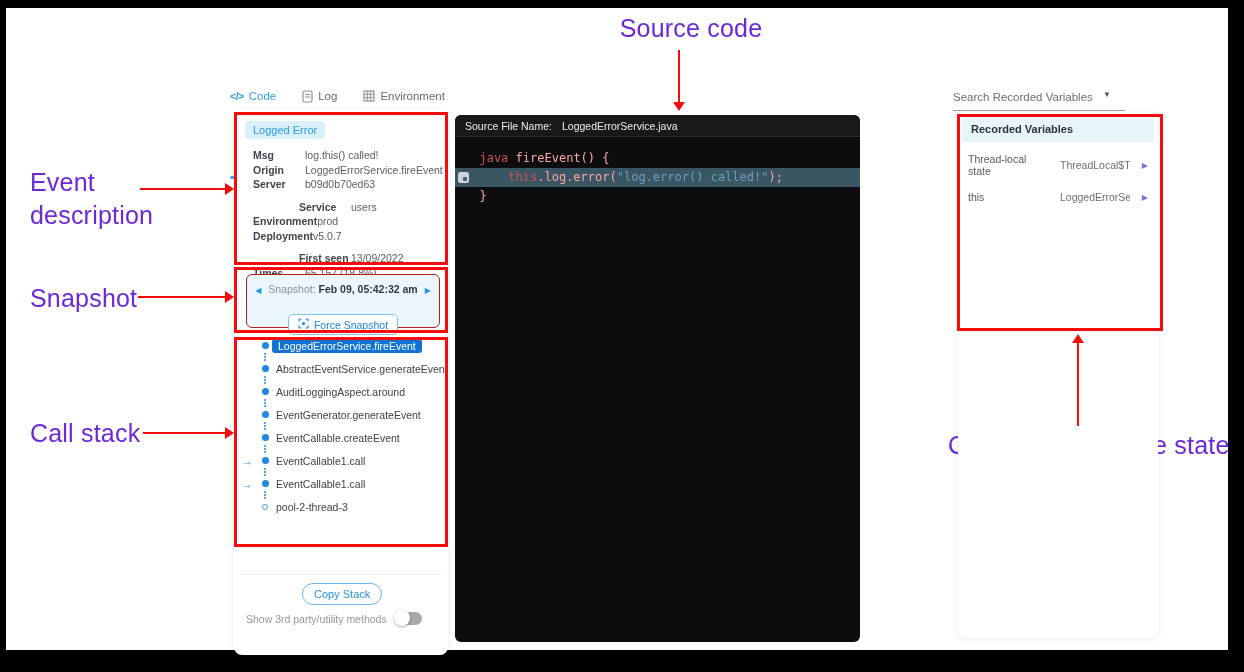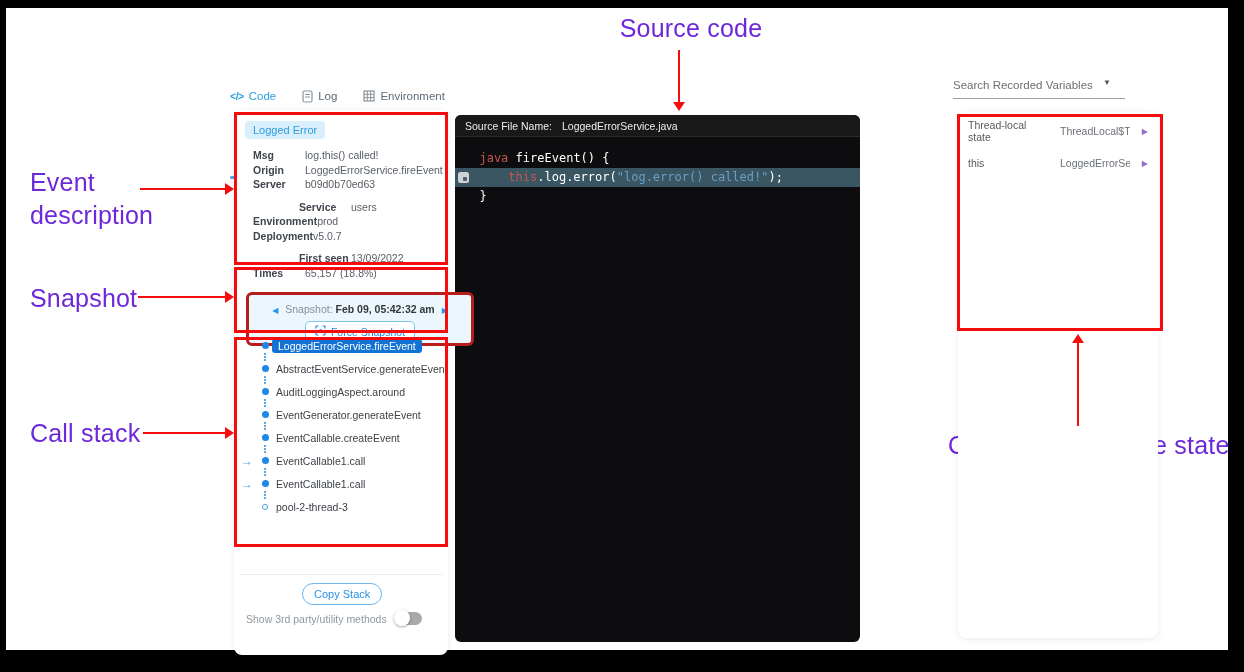--- a/index.html
+++ b/index.html
@@ -31,25 +31,25 @@
   #right-card { left:952px; top:104px; width:200px; height:526px; }
 
   .badge { position:absolute; left:239px; top:113px; background:#d9effc; color:#2b9de0; font-size:11px; padding:3px 8px; border-radius:4px; z-index:5;}
   .ev-rows { position:absolute; left:247px; top:140px; width:192px; z-index:5; }
   .ev-row { display:flex; font-size:10.5px; line-height:14.5px; }
   .ev-row.gap { margin-top:8px;margin-left:46px; }
   .ev-label { flex:0 0 52px; font-weight:bold; color:#3f454c; white-space:nowrap; }
   .ev-value { color:#5a6068; white-space:nowrap; }
 
   
-  .snap-box { position:absolute; left:240px; top:284px; width:228px; height:54px; background:#ecf7fd; border:3px solid #b91c1c; border-radius:6px; z-index:5; text-align:center; }
+  .snap-box { position:absolute; left:240px; top:266px; width:194px; height:54px; background:#ecf7fd; border:1px solid #b91c1c; border-radius:6px; z-index:5; text-align:center; }
   .snap-line { margin-top:8px; font-size:10.5px; color:#8a8f96; }
   .snap-line .chev { color:#2196f3; font-size:8px; cursor:pointer; padding:0 4px; }
   .snap-line b { color:#33373c; }
-  .force-btn { margin-top:6px; display:inline-flex; align-items:center; gap:5px; background:#fff; border:1px solid #7ec3ea; color:#1e88e5; border-radius:5px; font-size:10.5px; padding:3px 9px; cursor:pointer; }
+  .force-btn { margin-top:19px; display:inline-flex; align-items:center; gap:5px; background:#fff; border:1px solid #7ec3ea; color:#1e88e5; border-radius:5px; font-size:10.5px; padding:3px 9px; cursor:pointer; }
 
   
   #stack-list { position:absolute; left:228px; top:330px; width:214px; z-index:5; }
   .cs-row { position:relative; display:flex; align-items:center; height:15px; }
   .cs-dot { position:absolute; left:28px; width:7px; height:7px; border-radius:50%; background:#1e88e5; }
   .cs-dot.hollow { background:#fff; border:1.5px solid #41a7dd; width:6px; height:6px; }
   .cs-arrow { position:absolute; left:7px; color:#4aa3e8; font-size:12px; line-height:1; }
   .cs-label { margin-left:42px; font-size:10.5px; color:#3d4248; white-space:nowrap; }
   .cs-label.sel { background:#1273d4; color:#fff; padding:1px 6px; margin-left:38px; border-radius:3px; }
   .cs-conn { height:8px; border-left:2px dotted #5aa9e6; margin-left:30px; }
@@ -61,26 +61,26 @@
   .switch .knob { position:absolute; left:-1px; top:-2px; width:16px; height:16px; background:#fff; border-radius:50%; box-shadow:0 1px 3px rgba(0,0,0,.35); }
 
   
   #code-panel { position:absolute; left:449px; top:107px; width:405px; height:527px; background:#0d0d0f; border-radius:6px; overflow:hidden; }
   .code-header { height:22px; background:#191919; border-bottom:1px solid #2b2b2b; display:flex; align-items:center; padding-left:10px; gap:10px; font-size:10.5px; color:#eceff1; }
   .code-body { font-family:"DejaVu Sans Mono","Liberation Mono",monospace; font-size:12px; padding-top:12px; }
   .code-line { white-space:pre; line-height:19px; color:#cfd4d9; padding-left:10px; position:relative; }
   .code-line.hl { background:#3a5663; }
   .tok-kw { color:#c75450; }
   .tok-str { color:#6a9fc5; }
-  .tok-pl { color:#ffffff; }
+  .tok-pl { color:#fca5a5; }
   .gutter-ic { position:absolute; left:3px; top:4px; width:11px; height:11px; background:#cdd3d9; border-radius:2.5px; }
   .gutter-ic::after { content:""; position:absolute; right:2px; bottom:2px; width:4px; height:4px; background:#55606a; border-radius:1px; }
 
   
-  .search-sel { position:absolute; left:947px; top:67px; width:172px; cursor:pointer; z-index:5;}
+  .search-sel { position:absolute; left:947px; top:79px; width:172px; cursor:pointer; z-index:5;}
   .search-sel .txt { font-size:11.5px; color:#6e6e6e; }
   .search-sel .caret { position:absolute; right:14px; top:3px; font-size:8px; color:#555; }
   .search-sel .uline { margin-top:5px; height:1px; background:#9e9e9e; }
 
   .rv-header { margin:4px; padding:7px 9px; background:#e7f5fb; font-size:11px; font-weight:bold; color:#2f3338; border-radius:2px; }
   .rv-row { display:flex; align-items:center; padding:7px 10px 7px 10px; font-size:10.5px;gap:8px; }
   .rv-name { flex:0 0 84px; color:#55595f; }
   .rv-type { flex:1; color:#6b7076; white-space:nowrap; overflow:hidden; }
   .rv-exp { color:#8e6cc9; font-size:8px; cursor:pointer; padding-left:4px; }
 </style>
@@ -263,20 +263,21 @@
       <span>LoggedErrorService.java</span>
     </div>
     <div class="code-body" id="code-body">
         <div class="code-line"><span class="tok-kw">  java</span><span class="tok-pl"> fireEvent() {</span></div>
         <div class="code-line hl"><span class="gutter-ic"></span><span class="tok-kw">      this</span><span class="tok-pl">.log.error(</span><span class="tok-str">"log.error() called!"</span><span class="tok-pl">);</span></div>
         <div class="code-line"><span class="tok-pl">  }</span></div>
       </div>
   </div>
 
   <div class="card" id="right-card">
+    <div class="rv-header">Recorded Variables</div>
     <div id="rv-rows">
         <div class="rv-row">
           <span class="rv-name">Thread-local state</span>
           <span class="rv-type">ThreadLocal$ThreadL...</span>
           <span class="rv-exp">▶</span>
         </div>
         <div class="rv-row">
           <span class="rv-name">this</span>
           <span class="rv-type">LoggedErrorService</span>
           <span class="rv-exp">▶</span>

